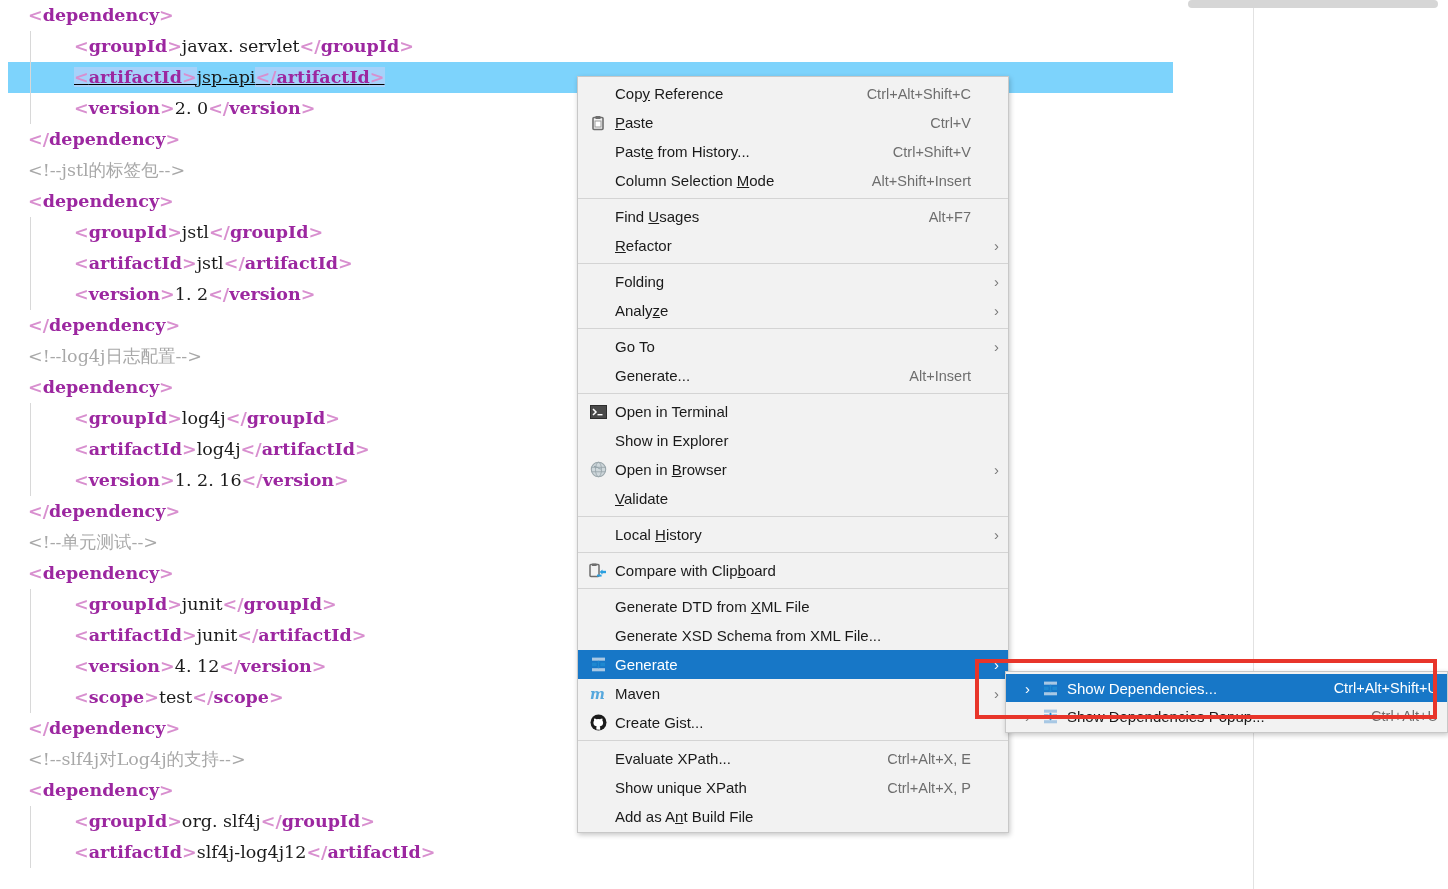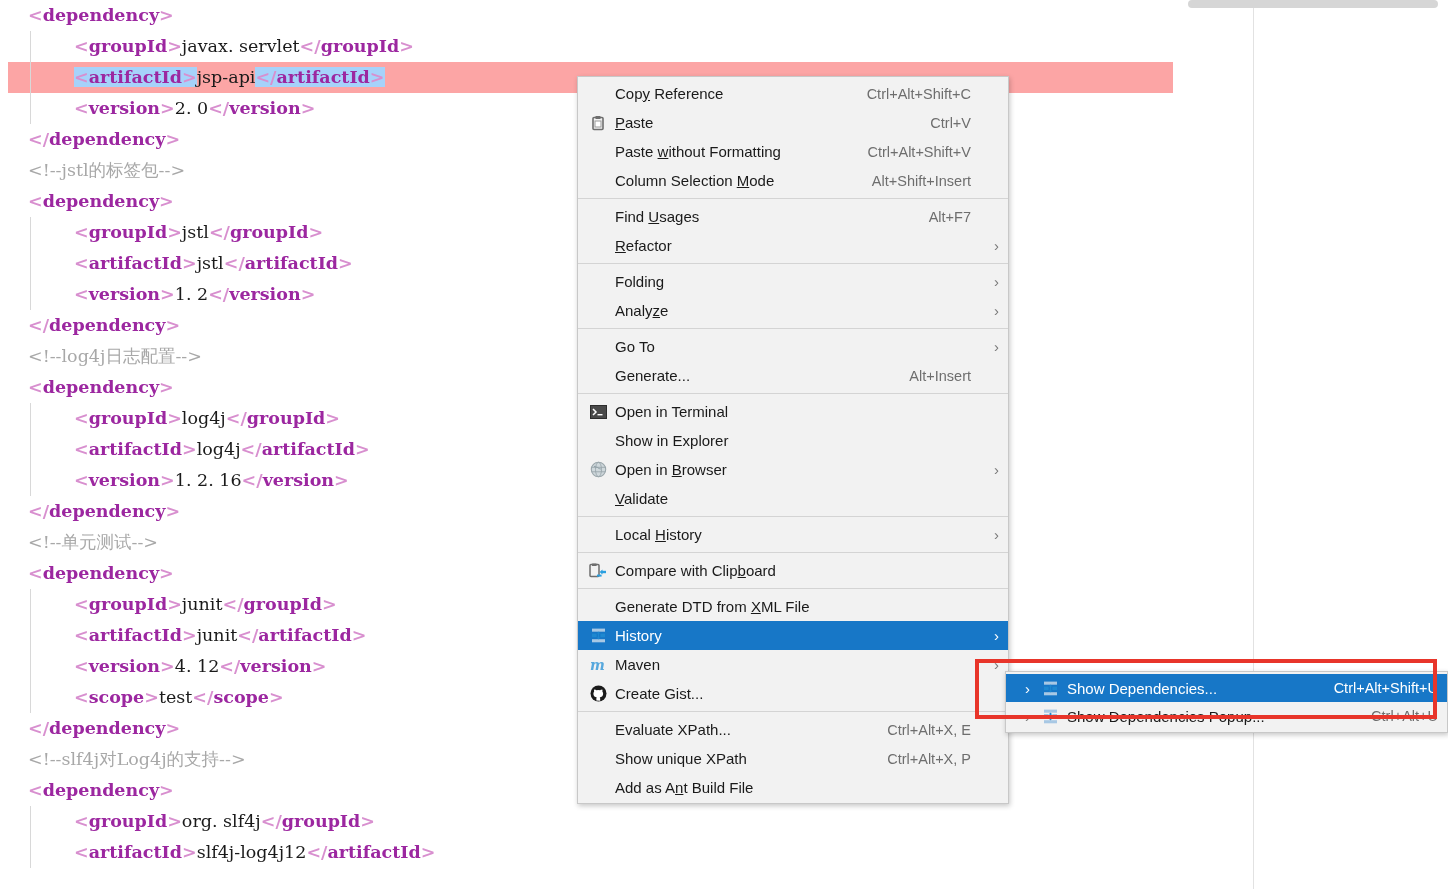--- a/index.html
+++ b/index.html
@@ -33,21 +33,22 @@
     line-height: 31px;
     white-space: pre;
   }
   .code-line {
     position: relative;
     height: 31px;
     padding-left: 20px;
     box-sizing: border-box;
   }
   .code-line.current {
-    background: #fca5a5;
+    background: #7dd3fc;
+    text-decoration: underline;
   }
   .guide {
     position: absolute;
     left: 22px;
     top: 0;
     width: 1px;
     height: 31px;
     background: #d8d8d8;
   }
   .tok-tag   { color: #9c27a0; font-weight: bold; }
@@ -193,23 +194,23 @@
             <rect x="5" y="6" width="6" height="6" fill="#ffffff" stroke="#9a9a9a" stroke-width="1"></rect>
           </svg>
         </span>
         <span class="mi-label"><u>P</u>aste</span>
         <span class="mi-spacer"></span>
         <span class="mi-shortcut">Ctrl+V</span>
         <span class="mi-arrow"></span>
       </div>
       <div class="menu-item">
         <span class="mi-icon"></span>
-        <span class="mi-label">Paste <u>w</u>ithout Formatting</span>
-        <span class="mi-spacer"></span>
-        <span class="mi-shortcut">Ctrl+Alt+Shift+V</span>
+        <span class="mi-label">Past<u>e</u> from History...</span>
+        <span class="mi-spacer"></span>
+        <span class="mi-shortcut">Ctrl+Shift+V</span>
         <span class="mi-arrow"></span>
       </div>
       <div class="menu-item">
         <span class="mi-icon"></span>
         <span class="mi-label">Column Selection <u>M</u>ode</span>
         <span class="mi-spacer"></span>
         <span class="mi-shortcut">Alt+Shift+Insert</span>
         <span class="mi-arrow"></span>
       </div>
       <div class="menu-sep"></div>
@@ -310,36 +311,42 @@
           </svg>
         </span>
         <span class="mi-label">Compare with Clip<u>b</u>oard</span>
         <span class="mi-spacer"></span>
         <span class="mi-arrow"></span>
       </div>
       <div class="menu-sep"></div>
       <div class="menu-item">
         <span class="mi-icon"></span>
         <span class="mi-label">Generate DTD from <u>X</u>ML File</span>
+        <span class="mi-spacer"></span>
+        <span class="mi-arrow"></span>
+      </div>
+      <div class="menu-item">
+        <span class="mi-icon"></span>
+        <span class="mi-label">Generate XSD Schema from XML File...</span>
         <span class="mi-spacer"></span>
         <span class="mi-arrow"></span>
       </div>
       <div class="menu-item selected">
         <span class="mi-icon">
           <svg width="17" height="15" viewBox="0 0 17 15">
             <rect x="2" y="0.6" width="13" height="3.1" fill="#a8c8e4"></rect>
             <rect x="2" y="11.2" width="13" height="3.1" fill="#a8c8e4"></rect>
             <rect x="2" y="5.6" width="4.6" height="3.6" fill="#1e88d0"></rect>
             <rect x="10.4" y="5.6" width="4.6" height="3.6" fill="#1e88d0"></rect>
             <path d="M8.5 4.2 L8.5 10.8" stroke="#1e88d0" stroke-width="1.3"></path>
             <path d="M8.5 3.4 L6.9 5.6 L10.1 5.6 Z" fill="#1e88d0"></path>
             <path d="M8.5 11.6 L6.9 9.4 L10.1 9.4 Z" fill="#1e88d0"></path>
           </svg>
         </span>
-        <span class="mi-label">History</span>
+        <span class="mi-label">Generate</span>
         <span class="mi-spacer"></span>
         <span class="mi-arrow">›</span>
       </div>
       <div class="menu-item">
         <span class="mi-icon">
           <svg width="18" height="15" viewBox="0 0 18 15">
             <text x="1" y="12.5" font-family="DejaVu Serif, serif" font-size="14" font-style="italic" font-weight="bold" fill="#57a8dd">m</text>
           </svg>
         </span>
         <span class="mi-label">Maven</span>

